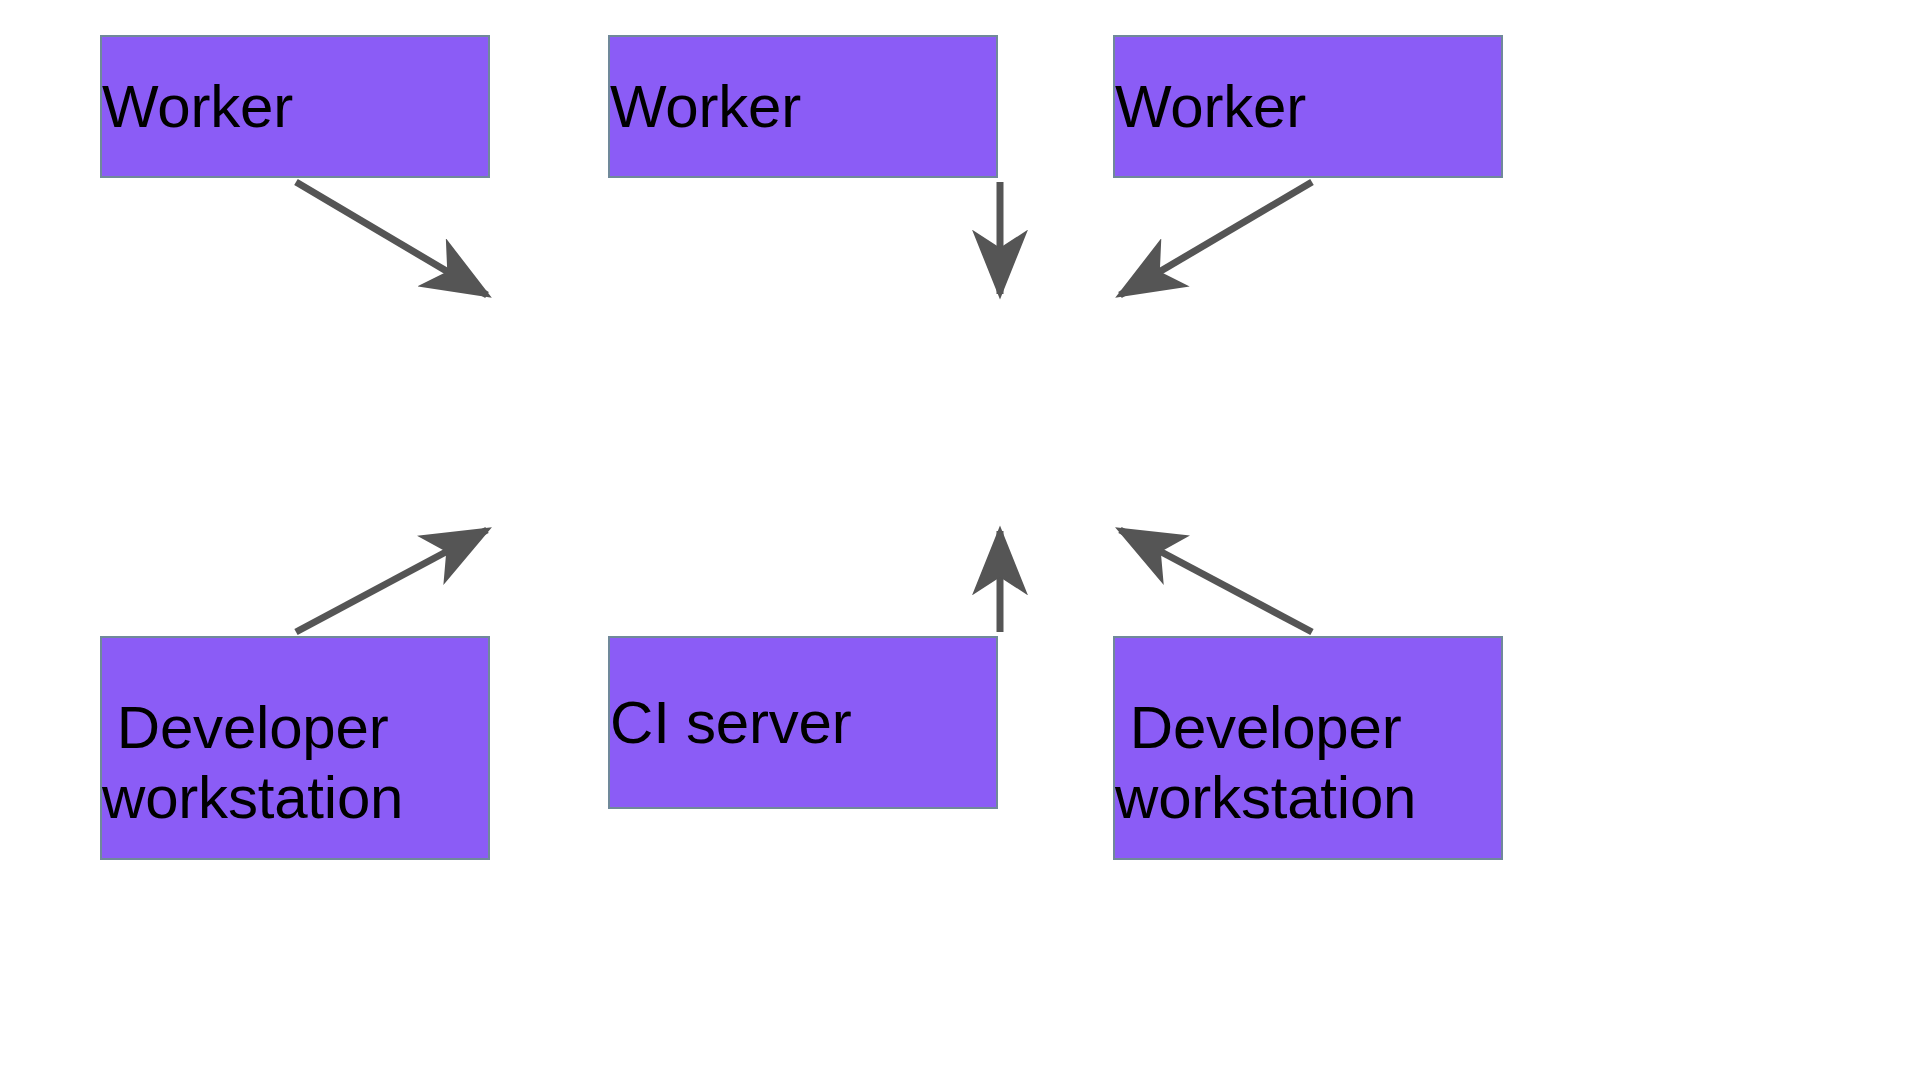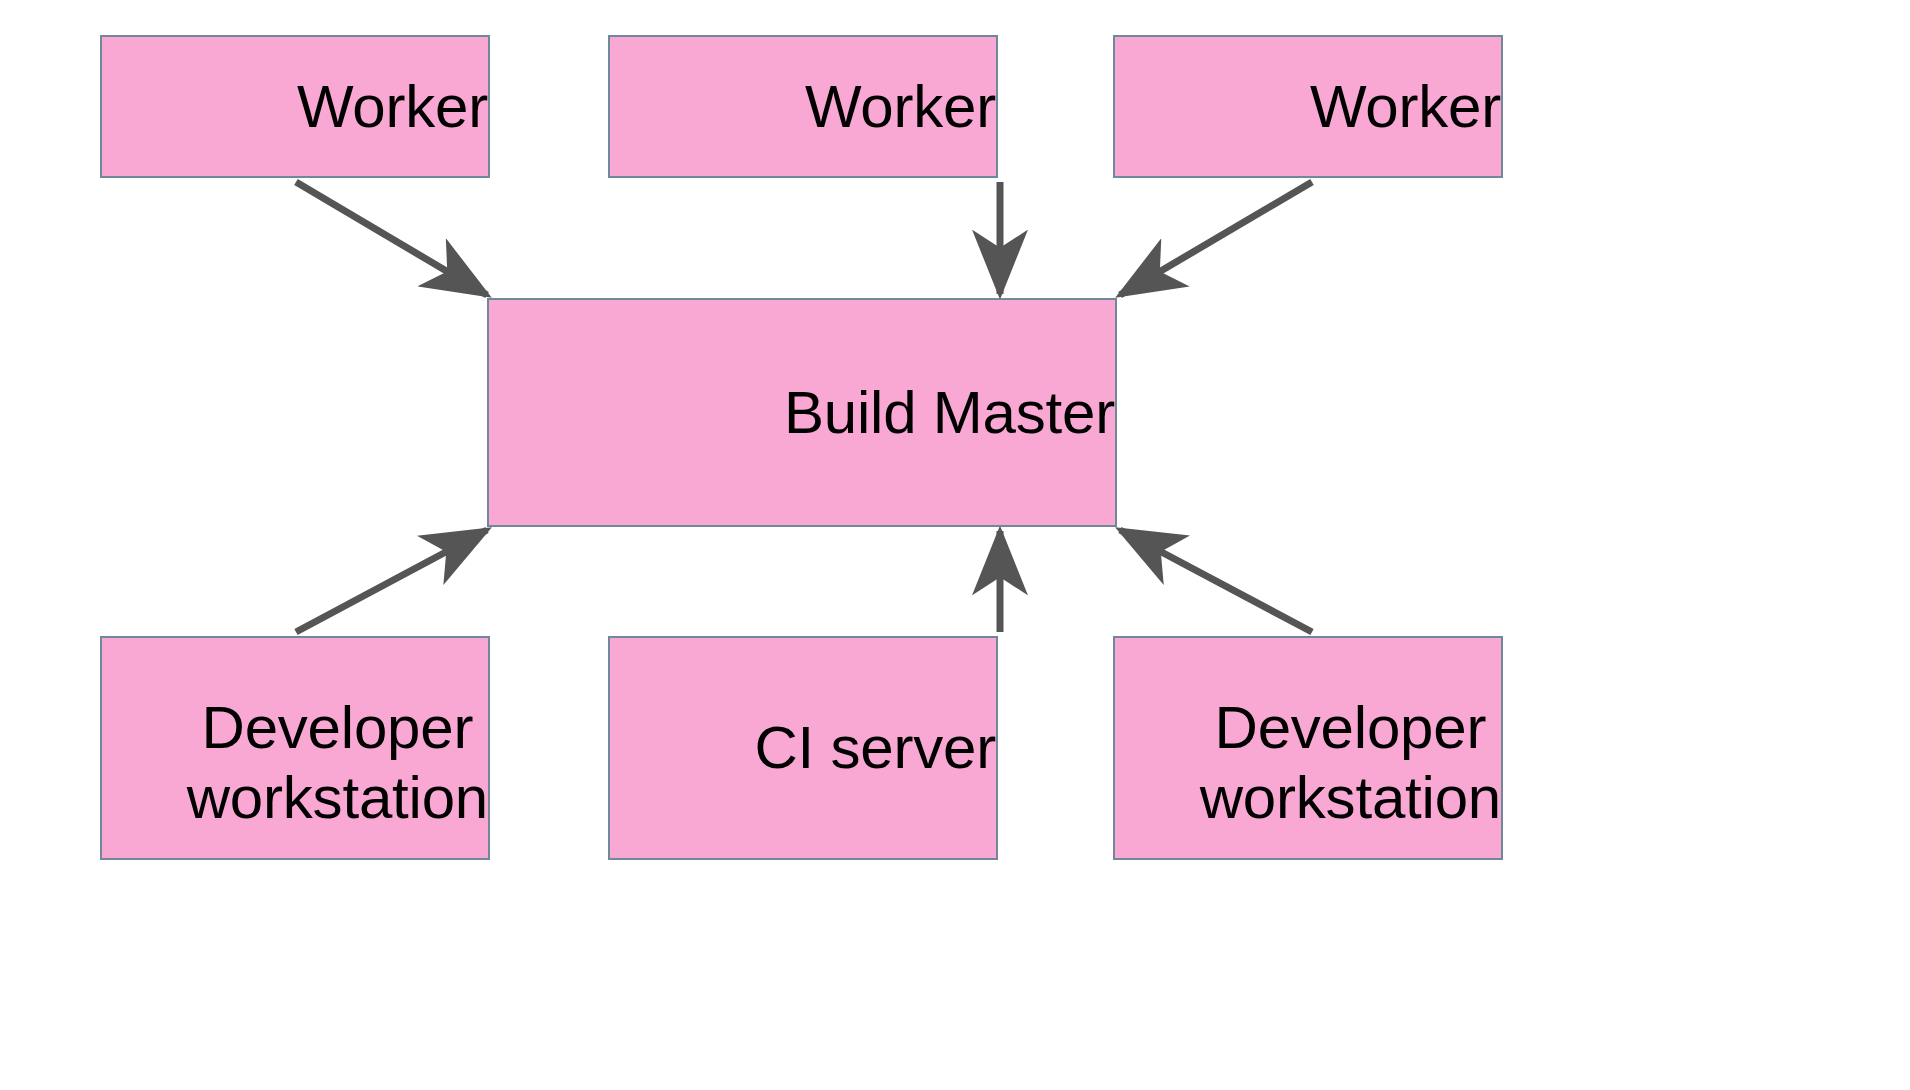--- a/index.html
+++ b/index.html
@@ -22,46 +22,46 @@
     position: absolute;
     left: 0;
     top: 0;
     width: 1910px;
     height: 1090px;
     pointer-events: none;
   }
   .node {
     position: absolute;
     box-sizing: border-box;
-    background: #f9a8d4;
+    background: #8b5cf6;
     border: 2px solid #70899a;
     display: flex;
     align-items: center;
-    justify-content: flex-end;
+    justify-content: flex-start;
     text-align: center;
   }
   .node-label {
     color: #000000;
     font-weight: 400;
     line-height: 1.16;
     letter-spacing: -0.2px;
     white-space: pre-line;
   }
   .node-worker .node-label  { font-size: 60px; }
   .node-master .node-label  { font-size: 60px; }
   .node-ci .node-label      { font-size: 60px; }
   .node-dev .node-label     { font-size: 60px; margin-top: 30px; }
 
   
   #node-worker-1 { left: 100px;  top: 35px;  width: 390px; height: 143px; }
   #node-worker-2 { left: 608px;  top: 35px;  width: 390px; height: 143px; }
   #node-worker-3 { left: 1113px; top: 35px;  width: 390px; height: 143px; }
   #node-build-master { left: 487px; top: 298px; width: 630px; height: 229px; }
   #node-dev-left  { left: 100px;  top: 636px; width: 390px; height: 224px; }
-  #node-ci-server { left: 608px;  top: 636px; width: 390px; height: 224px; }
+  #node-ci-server { left: 608px;  top: 636px; width: 390px; height: 173px; }
   #node-dev-right { left: 1113px; top: 636px; width: 390px; height: 224px; }
 </style>
 </head>
 <body>
 
 <div id="canvas">
 
   <svg id="arrow-layer" viewBox="0 0 1910 1090" width="1910" height="1090" xmlns="http://www.w3.org/2000/svg">
     <defs>
       <marker id="arrowhead" markerWidth="10" markerHeight="8" refX="9.2" refY="4" orient="auto" markerUnits="strokeWidth">
@@ -99,23 +99,20 @@
   </div>
 
   <div class="node node-worker" id="node-worker-2">
     <span class="node-label">Worker</span>
   </div>
 
   <div class="node node-worker" id="node-worker-3">
     <span class="node-label">Worker</span>
   </div>
 
-  <div class="node node-master" id="node-build-master">
-    <span class="node-label">Build Master</span>
-  </div>
 
   <div class="node node-dev" id="node-dev-left">
     <span class="node-label">Developer
 workstation</span>
   </div>
 
   <div class="node node-ci" id="node-ci-server">
     <span class="node-label">CI server</span>
   </div>
 

